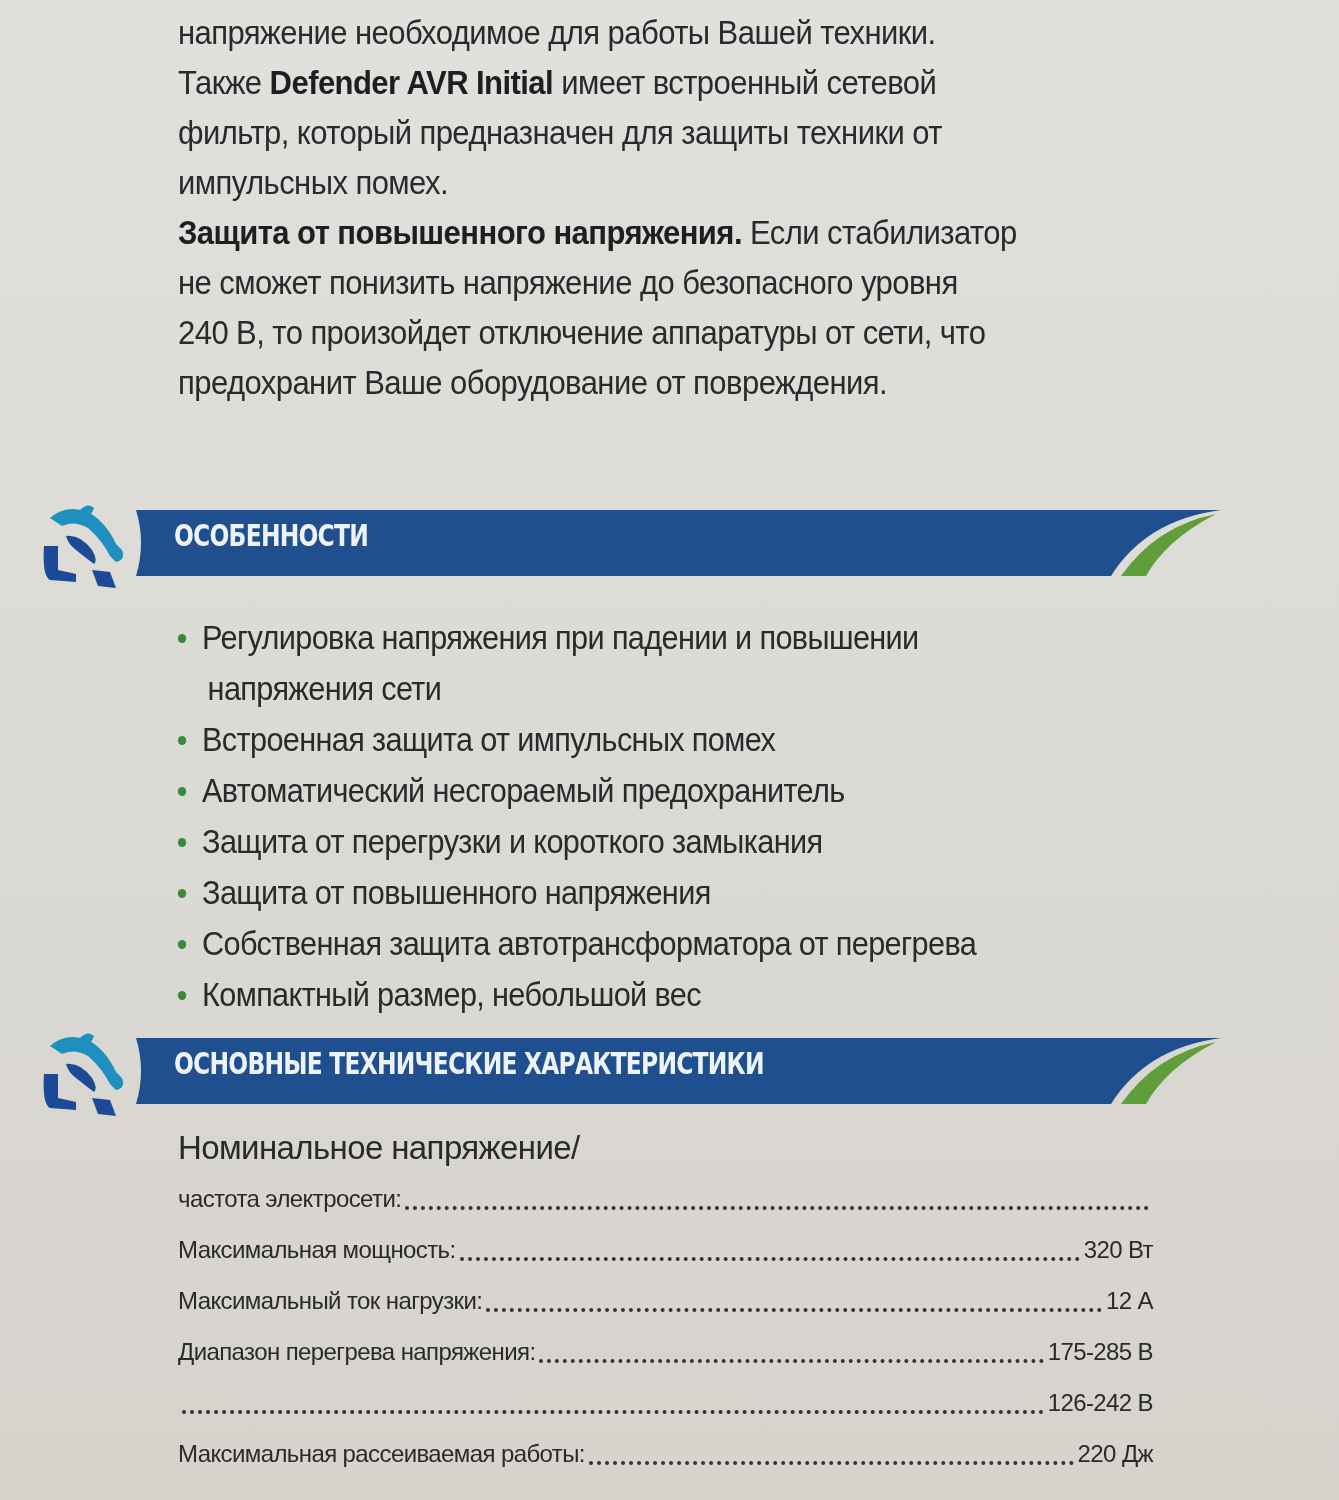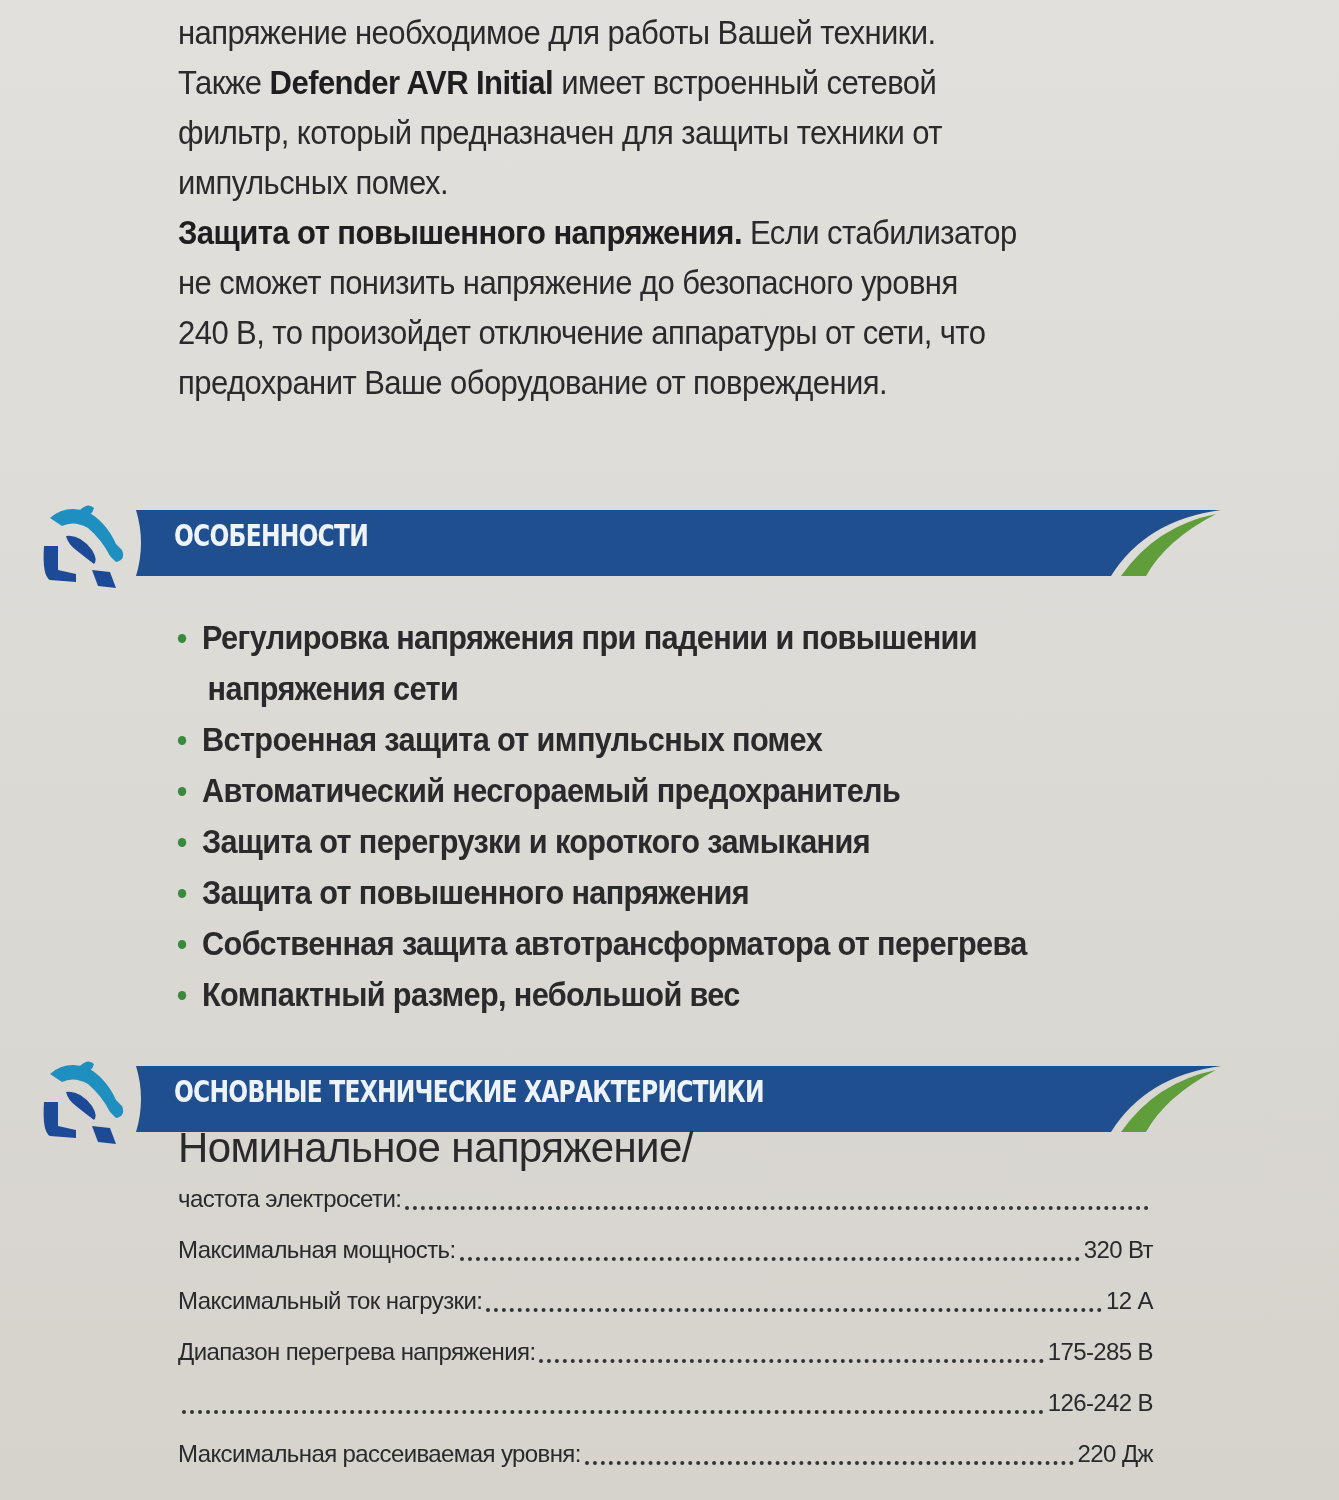--- a/index.html
+++ b/index.html
@@ -22,34 +22,34 @@
   .logo { position:absolute; left:0; top:0; width:100px; height:90px; }
   .banner { position:absolute; left:100px; top:10px; width:1090px; height:66px; }
   .banner-title {
     position:absolute; left:138px; top:18px;
     font-family: "DejaVu Sans", sans-serif; font-weight:bold;
     font-size:30px; color:#eef3fa; letter-spacing:-1px;
     transform: scaleX(0.78); transform-origin:left center;
     white-space:nowrap;
   }
 
-  .features { position:absolute; left:176px; top:612px; margin:0; padding:0; list-style:none;font-weight:bold; }
+  .features { position:absolute; left:176px; top:612px; margin:0; padding:0; list-style:none; }
   .features li {
     font-size:33px; line-height:51px; letter-spacing:-0.7px;
     transform: scaleX(0.93); transform-origin:left top; white-space:nowrap;
     position:relative; padding-left:28px;
   }
   .features li .bullet {
     position:absolute; left:2px; top:22px; width:9px; height:9px; border-radius:50%;
     background:#3a8a3e;
   }
   .features li .cont { display:block; padding-left:6px; }
 
   .specs { position:absolute; left:178px; top:1122px; width:975px; }
-  .spec-title { font-size:42px; line-height:51px; letter-spacing:-0.6px; white-space:nowrap; }
+  .spec-title { font-size:33px; line-height:51px; letter-spacing:-0.6px; white-space:nowrap; }
   .spec-row {
     display:flex; align-items:baseline; font-size:24px; line-height:51px; letter-spacing:-0.6px;
     white-space:nowrap;
   }
   .spec-row .dots {
     flex:1; margin:0 4px; overflow:hidden; color:#333;
     border-bottom:4px dotted #333; height:0; align-self:flex-end; margin-bottom:14px;
   }
   .spec-row .label, .spec-row .value { flex:none; }
 </style>
@@ -85,21 +85,21 @@
 <ul class="features">
   <li><span class="bullet"></span><span>Регулировка напряжения при падении и повышении</span><span class="cont">напряжения сети</span></li>
   <li><span class="bullet"></span><span>Встроенная защита от импульсных помех</span></li>
   <li><span class="bullet"></span><span>Автоматический несгораемый предохранитель</span></li>
   <li><span class="bullet"></span><span>Защита от перегрузки и короткого замыкания</span></li>
   <li><span class="bullet"></span><span>Защита от повышенного напряжения</span></li>
   <li><span class="bullet"></span><span>Собственная защита автотрансформатора от перегрева</span></li>
   <li><span class="bullet"></span><span>Компактный размер, небольшой вес</span></li>
 </ul>
 
-<div class="section-header" style="top:1056px;">
+<div class="section-header" style="top:1028px;">
   <svg class="logo" viewBox="0 0 100 90">
     <path d="M14 18 Q30 4 52 12 Q70 22 80 44 L86 50 Q90 60 80 62 L74 56 Q66 40 52 28 Q38 20 26 26 Z" fill="#1f8fc0"></path>
     <path d="M44 10 Q52 2 58 8 Q56 16 48 16 Z" fill="#1f8fc0"></path>
     <path d="M30 36 Q44 34 56 50 Q62 60 58 64 Q50 58 40 50 Q32 44 30 36 Z" fill="#1d4a97"></path>
     <path d="M8 46 L22 46 L22 70 L40 74 L40 82 L14 80 Q6 76 8 46 Z" fill="#1d4a97"></path>
     <path d="M56 70 L74 72 L80 88 L62 86 Z" fill="#1d4a97"></path>
   </svg>
   <svg class="banner" viewBox="0 0 1090 66" preserveAspectRatio="none">
     <path d="M0 0 L1085 0 Q1010 10 975 66 L0 66 Q10 33 0 0 Z" fill="#1f4f8f"></path>
     <path d="M1080 4 Q1020 16 985 66 L1010 66 Q1030 30 1080 4 Z" fill="#5f9e3a"></path>
@@ -126,17 +126,17 @@
   <div class="spec-row">
     <span class="label">Диапазон перегрева напряжения:</span>
     <span class="dots"></span>
     <span class="value">175-285 В</span>
   </div>
   <div class="spec-row">
     <span class="dots"></span>
     <span class="value">126-242 В</span>
   </div>
   <div class="spec-row">
-    <span class="label">Максимальная рассеиваемая уровня:</span>
+    <span class="label">Максимальная рассеиваемая работы:</span>
     <span class="dots"></span>
     <span class="value">220 Дж</span>
   </div>
 </div>
 
 </body></html>

